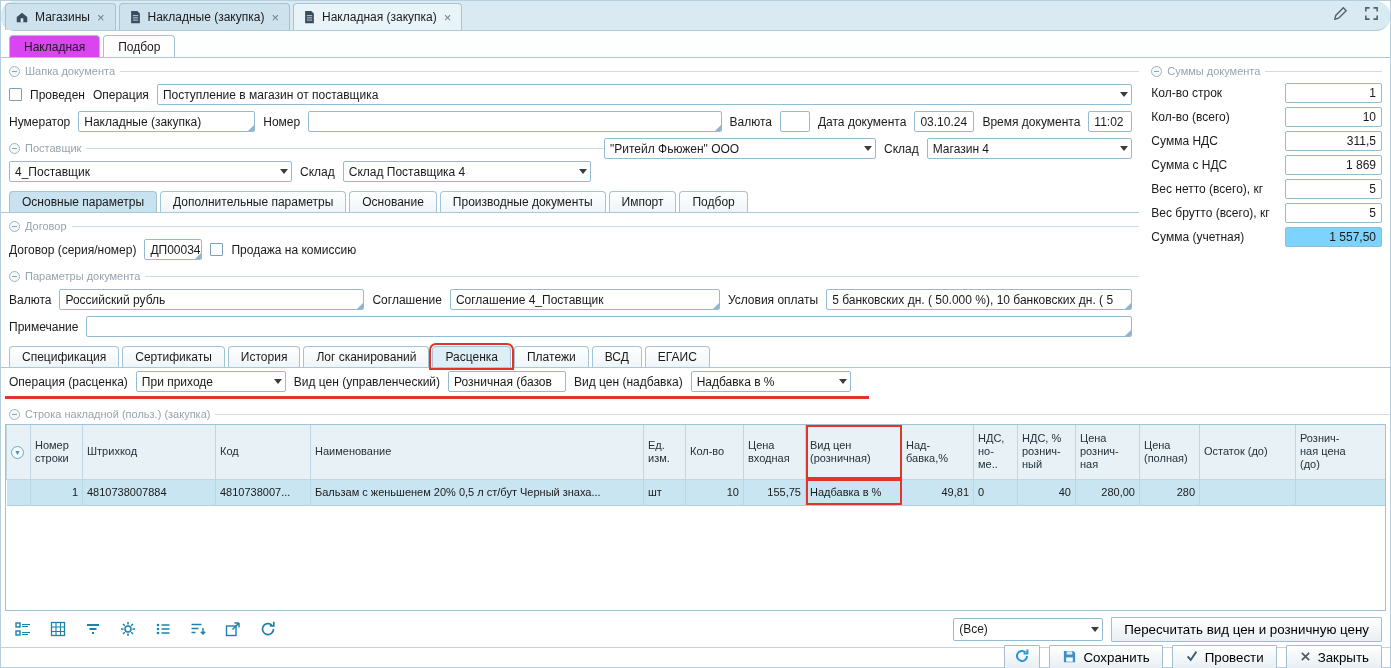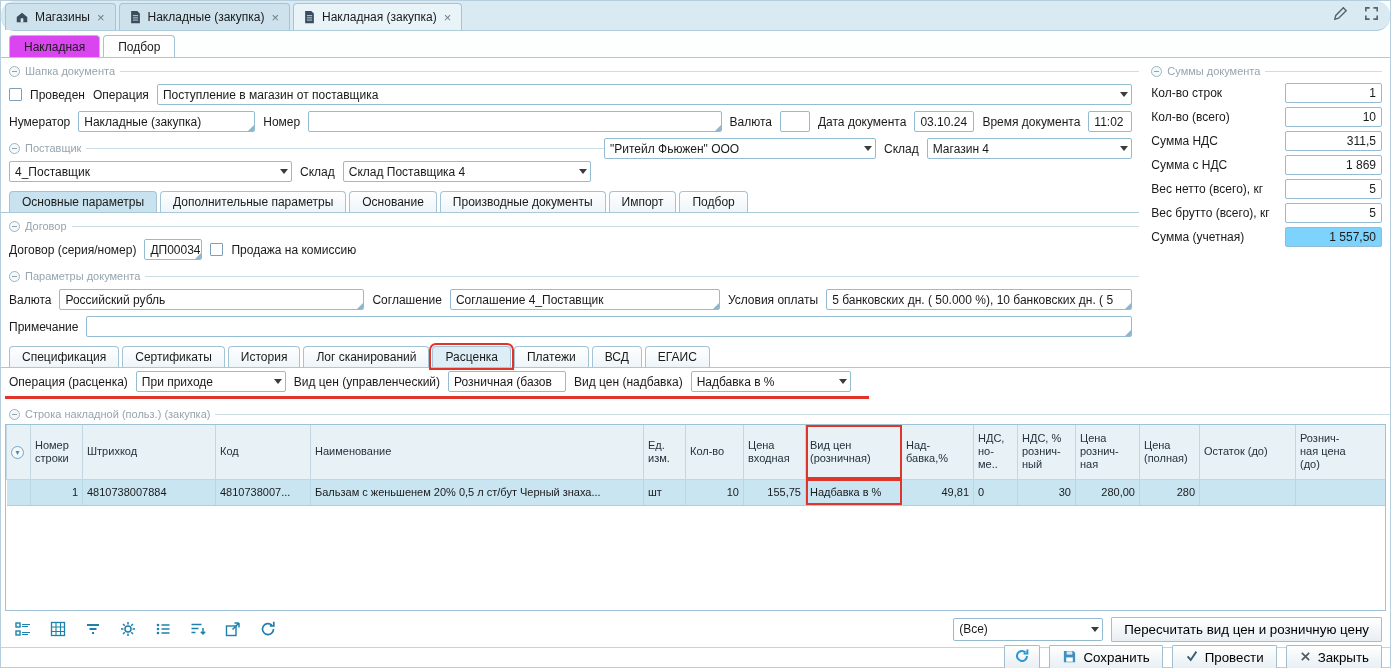--- a/index.html
+++ b/index.html
@@ -395,21 +395,21 @@
           <td class="ar">1</td>
           <td>4810738007884</td>
           <td>4810738007...</td>
           <td>Бальзам с женьшенем 20% 0,5 л ст/бут Черный знаха...</td>
           <td>шт</td>
           <td class="ar">10</td>
           <td class="ar">155,75</td>
           <td class="red-cell">Надбавка в %</td>
           <td class="ar">49,81</td>
           <td>0</td>
-          <td class="ar">30</td>
+          <td class="ar">40</td>
           <td class="ar">280,00</td>
           <td class="ar">280</td>
           <td></td>
           <td></td>
         </tr>
       </tbody>
     </table>
   </div>
 
   <div class="toolbar">

